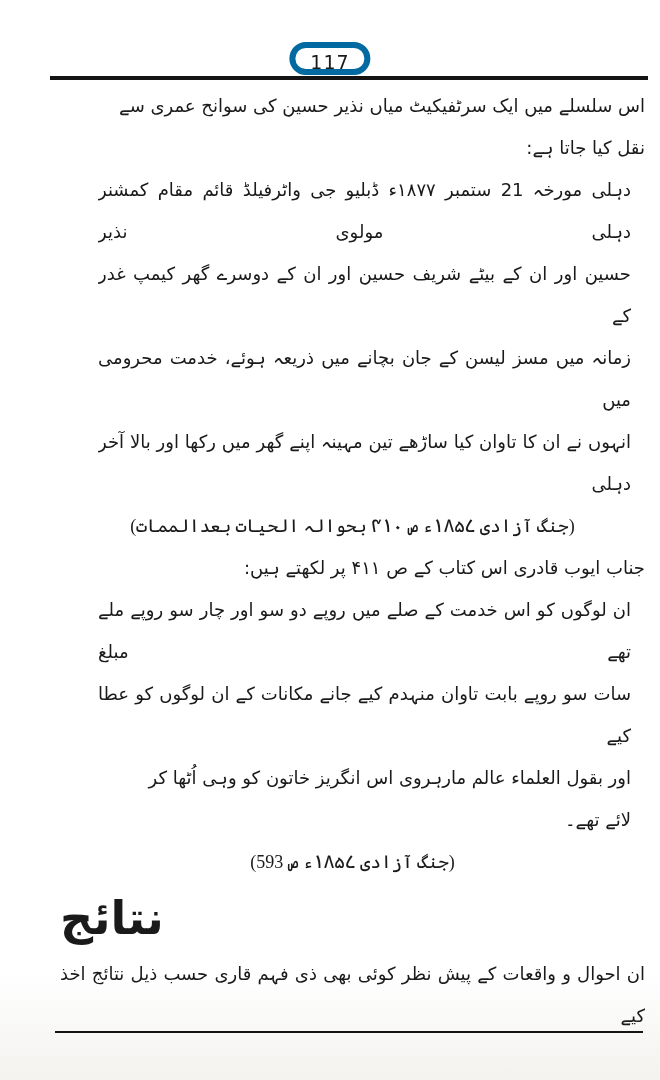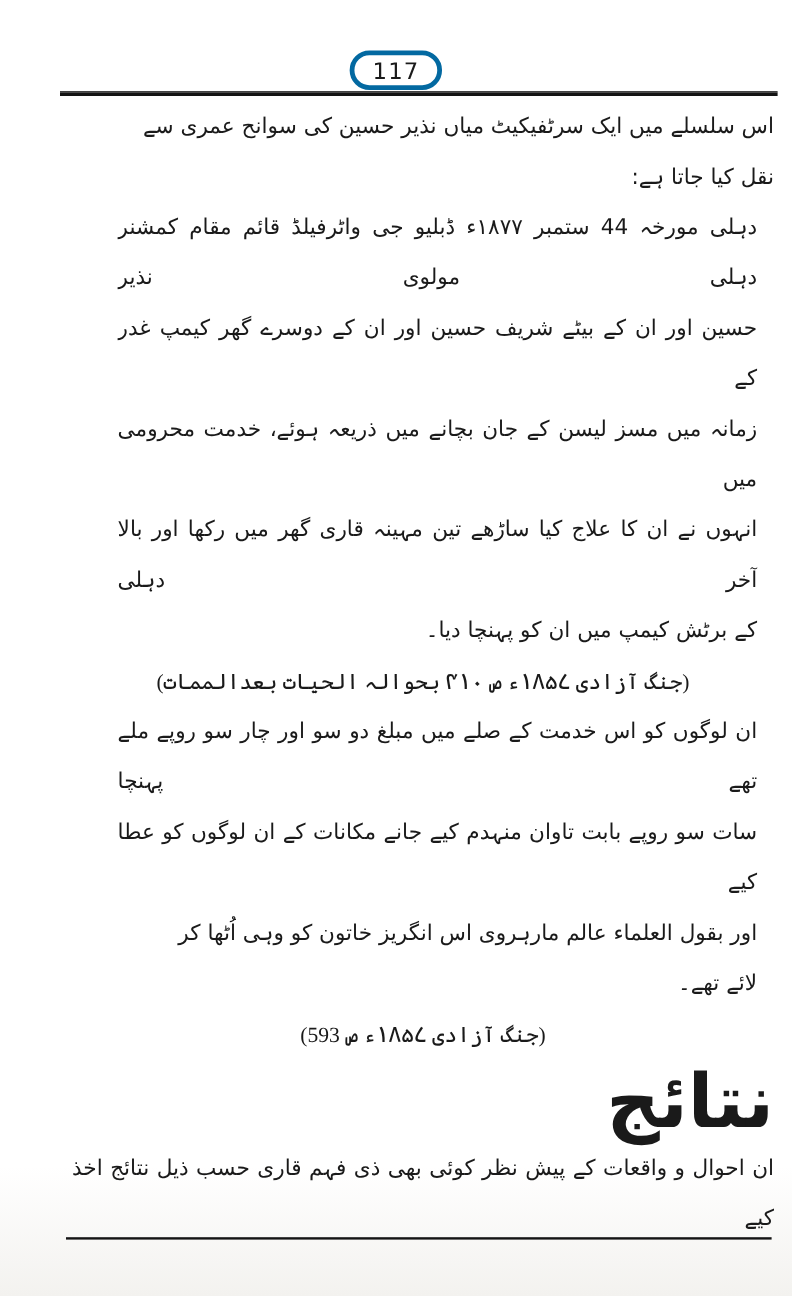--- a/index.html
+++ b/index.html
@@ -15,21 +15,21 @@
 
   
   .badge {
     position: absolute;
     top: 42px; left: 50%;
     transform: translateX(-50%);
     height: 33px;
     min-width: 66px;
     line-height: 29px;
     padding: 0 15px;
-    border: 4px solid #0369a1;
+    border: 6px solid #0369a1;
     border-radius: 17px;
     background: #fff;
     font-size: 19px;
     text-align: center;
     letter-spacing: 1px;
     z-index: 3;
     direction: ltr;
   }
 
   
@@ -58,54 +58,54 @@
     line-height: 42px;
   }
   .line { overflow: hidden; }
   .jline { text-align: justify; text-align-last: justify; }
   .lline { text-align: right; margin-left: 32px; }
   .quote { padding-right: 14px; padding-left: 38px; }
   .ref  { text-align: center; white-space: nowrap; font-family: Liberation Serif, serif; }
   .attr { text-align: right; }
 
   .heading {
-    font-size: 62px;
+    font-size: 46px;
     font-weight: bold;
     line-height: 62px;
     height: 66px;
     margin-top: 4px;
-    text-align: right;
+    text-align: left;
   }
 </style>
 </head>
 <body>
 
 <div class="page">
 
   <div class="badge">117</div>
 
   <div class="top-rule"></div>
 
   <div class="content">
 
     <div class="line lline">اس سلسلے میں ایک سرٹفیکیٹ میاں نذیر حسین کی سوانح عمری سے نقل کیا جاتا ہے:</div>
 
     <div class="quote">
-      <div class="line jline">دہلی مورخہ 44 ستمبر ۱۸۷۷ء ڈبلیو جی واٹرفیلڈ قائم مقام کمشنر دہلی مولوی نذیر</div>
+      <div class="line jline">دہلی مورخہ 21 ستمبر ۱۸۷۷ء ڈبلیو جی واٹرفیلڈ قائم مقام کمشنر دہلی مولوی نذیر</div>
       <div class="line jline">حسین اور ان کے بیٹے شریف حسین اور ان کے دوسرے گھر کیمپ غدر کے</div>
       <div class="line jline">زمانہ میں مسز لیسن کے جان بچانے میں ذریعہ ہوئے، خدمت محرومی میں</div>
-      <div class="line jline">انہوں نے ان کا علاج کیا ساڑھے تین مہینہ قاری گھر میں رکھا اور بالا آخر دہلی</div>
-      <div class="line lline">کے برٹش کیمپ میں ان کو پہنچا دیا۔</div>
+      <div class="line jline">انہوں نے ان کا تاوان کیا ساڑھے تین مہینہ اپنے گھر میں رکھا اور بالا آخر دہلی</div>
     </div>
 
     <div class="line ref">(جنگ آزادی ۱۸۵۷ء ص ۴۱۰ بحوالہ الحیات بعدالممات)</div>
 
+    <div class="line attr">جناب ایوب قادری اس کتاب کے ص ۴۱۱ پر لکھتے ہیں:</div>
 
     <div class="quote">
-      <div class="line jline">ان لوگوں کو اس خدمت کے صلے میں مبلغ دو سو اور چار سو روپے ملے تھے پہنچا</div>
+      <div class="line jline">ان لوگوں کو اس خدمت کے صلے میں روپے دو سو اور چار سو روپے ملے تھے مبلغ</div>
       <div class="line jline">سات سو روپے بابت تاوان منہدم کیے جانے مکانات کے ان لوگوں کو عطا کیے</div>
       <div class="line lline">اور بقول العلماء عالم مارہروی اس انگریز خاتون کو وہی اُٹھا کر لائے تھے۔</div>
     </div>
 
     <div class="line ref">(جنگ آزادی ۱۸۵۷ء ص 593)</div>
 
     <h1 class="heading">نتائج</h1>
 
     <div class="lead">
       <div class="line jline">ان احوال و واقعات کے پیش نظر کوئی بھی ذی فہم قاری حسب ذیل نتائج اخذ کیے</div>

